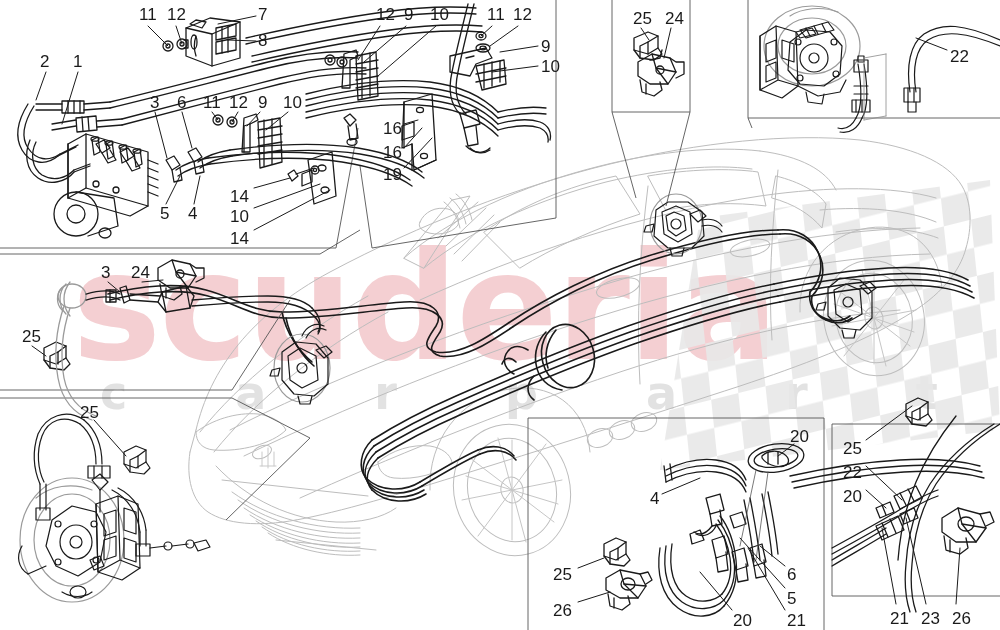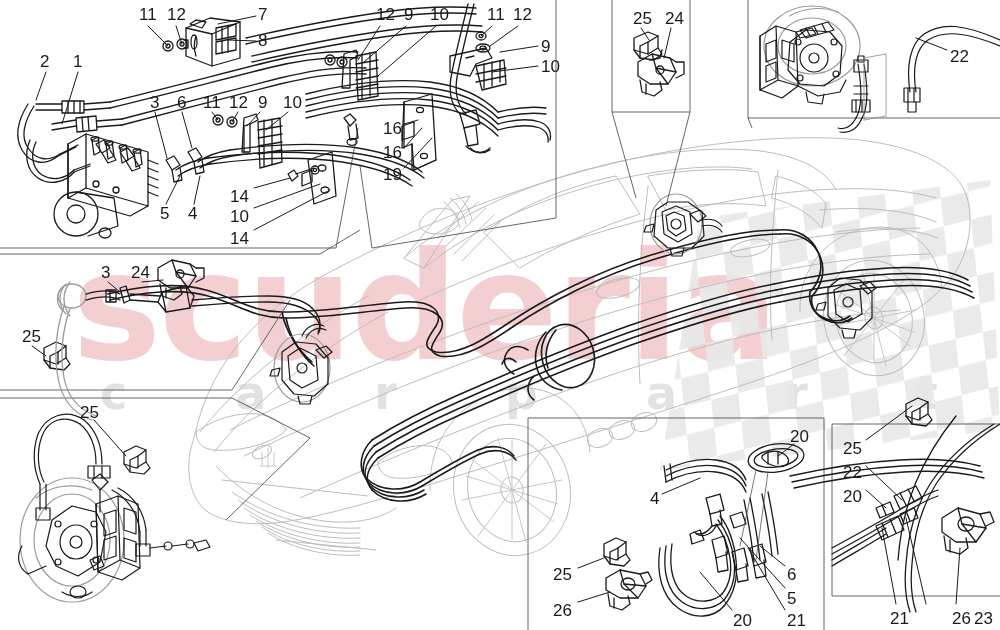--- a/index.html
+++ b/index.html
@@ -825,17 +825,17 @@
       <div class="lbl" style="left: 787px; top: 566px;">6</div>
       <div class="lbl" style="left: 787px; top: 590px;">5</div>
       <div class="lbl" style="left: 787px; top: 612px;">21</div>
       <div class="lbl" style="left: 733px; top: 612px;">20</div>
       <div class="lbl" style="left: 553px; top: 566px;">25</div>
       <div class="lbl" style="left: 553px; top: 602px;">26</div>
       <div class="lbl" style="left: 843px; top: 440px;">25</div>
       <div class="lbl" style="left: 843px; top: 464px;">22</div>
       <div class="lbl" style="left: 843px; top: 488px;">20</div>
       <div class="lbl" style="left: 890px; top: 610px;">21</div>
-      <div class="lbl" style="left: 974px; top: 610px;">23</div>
+      <div class="lbl" style="left: 921px; top: 610px;">23</div>
       <div class="lbl" style="left: 952px; top: 610px;">26</div>
     </div>
 
 </div>
 
 </body></html>

